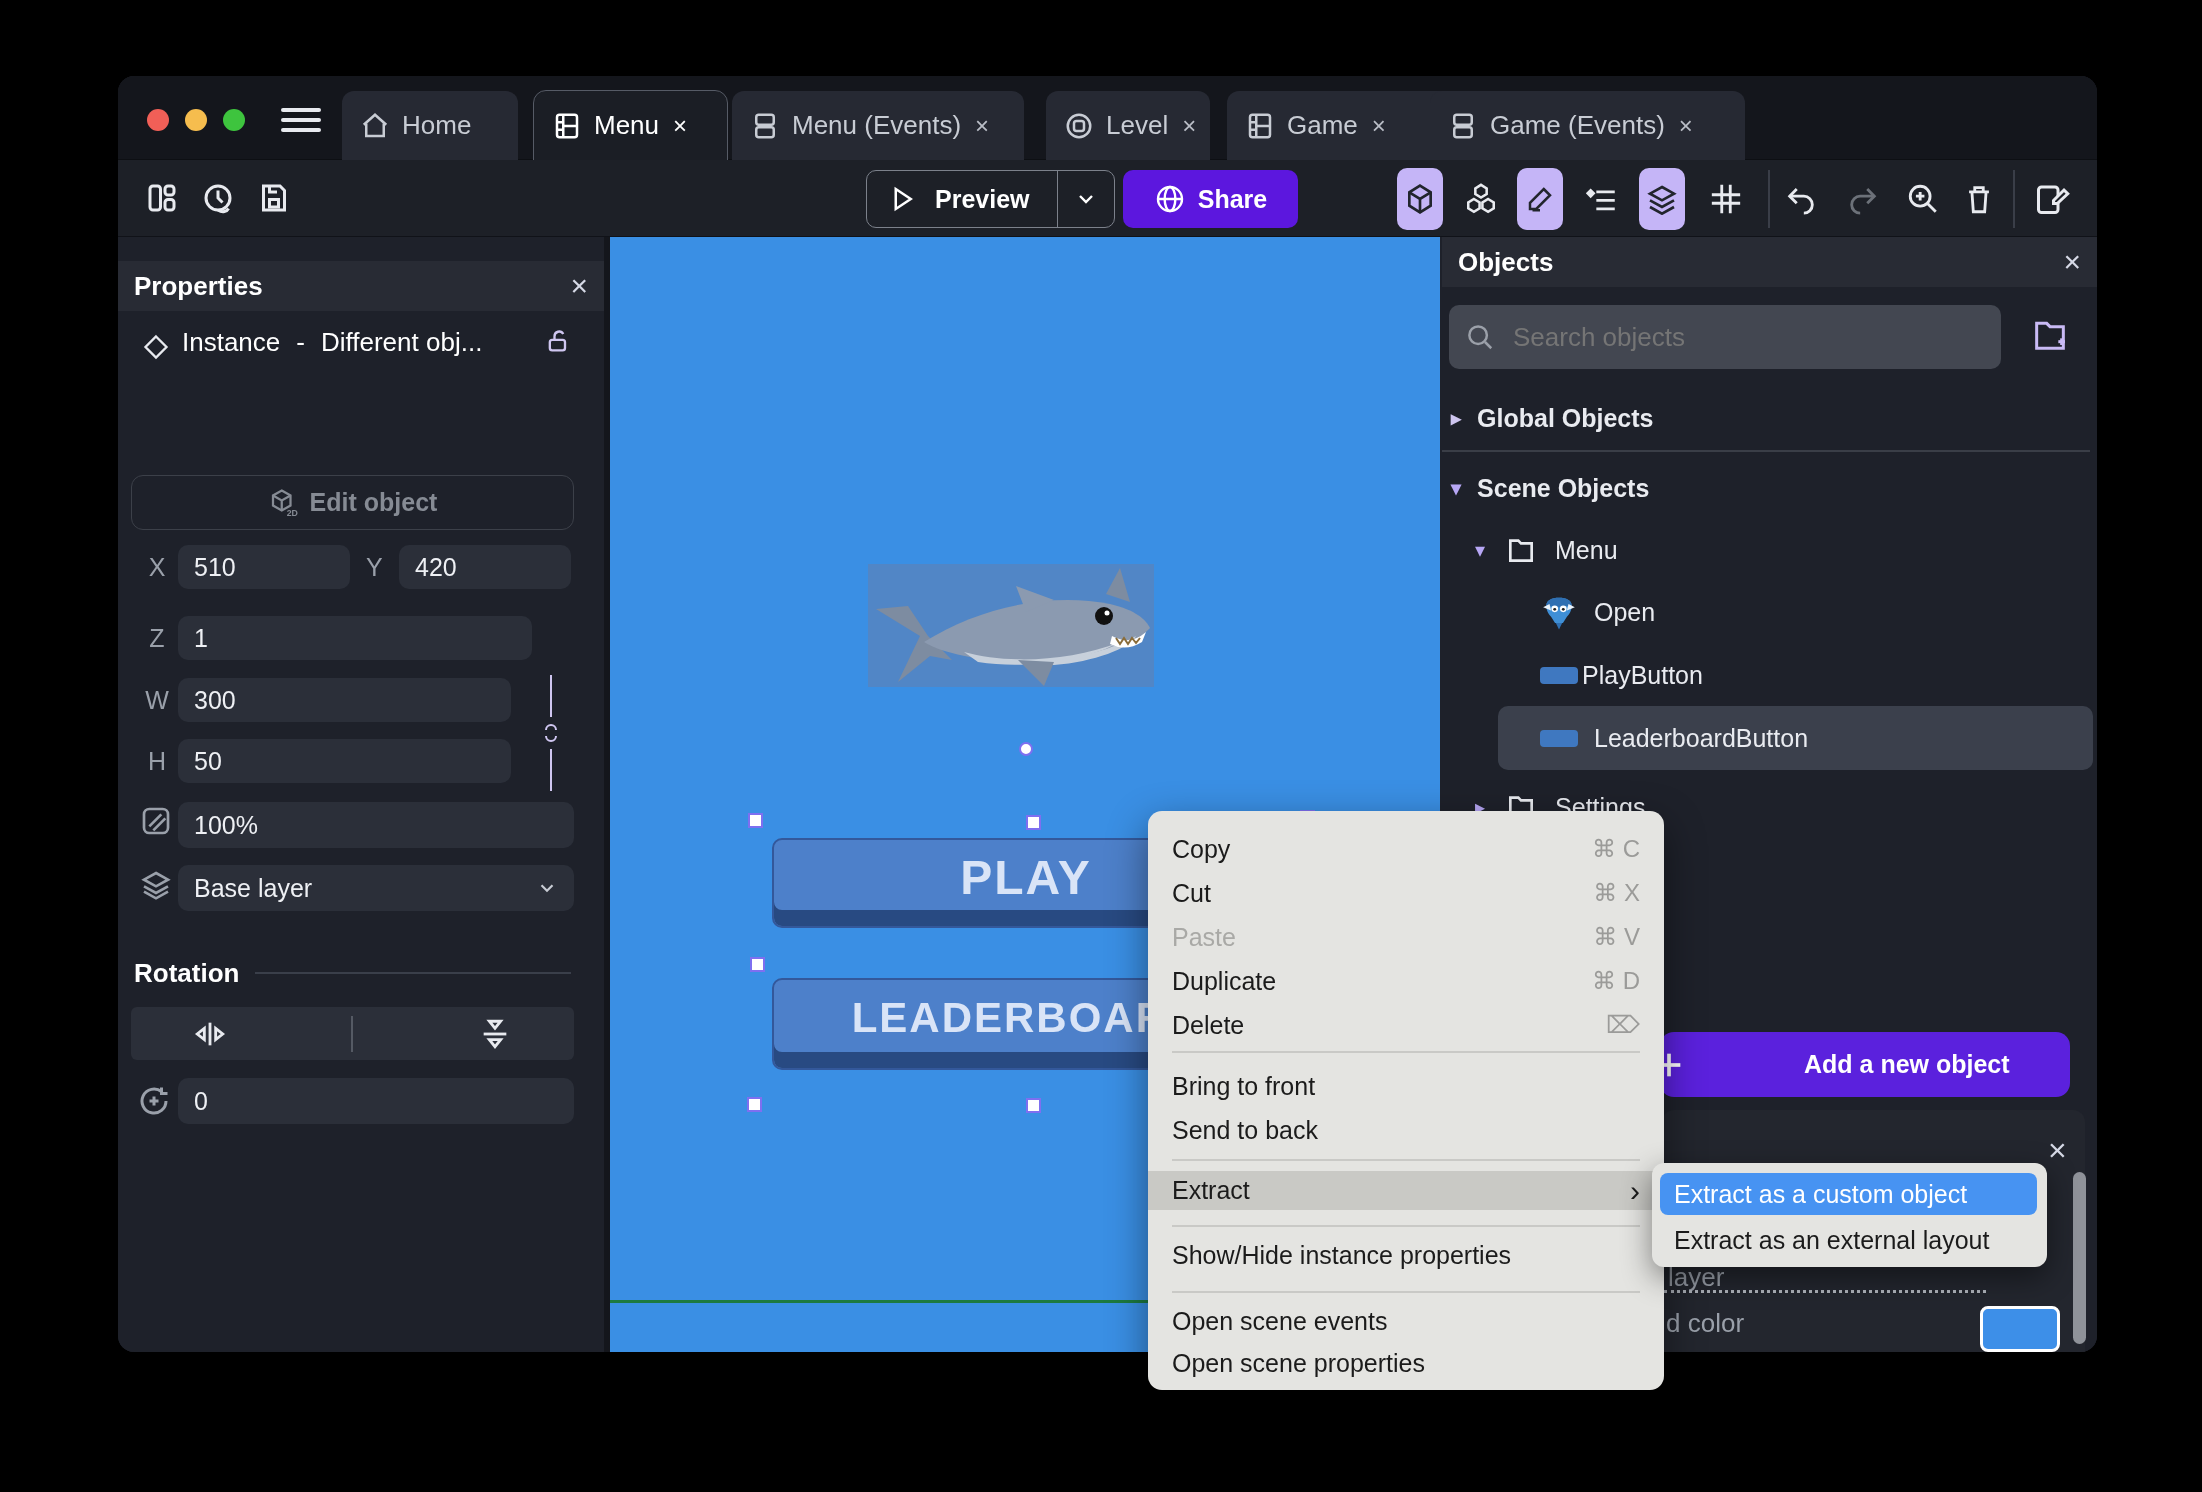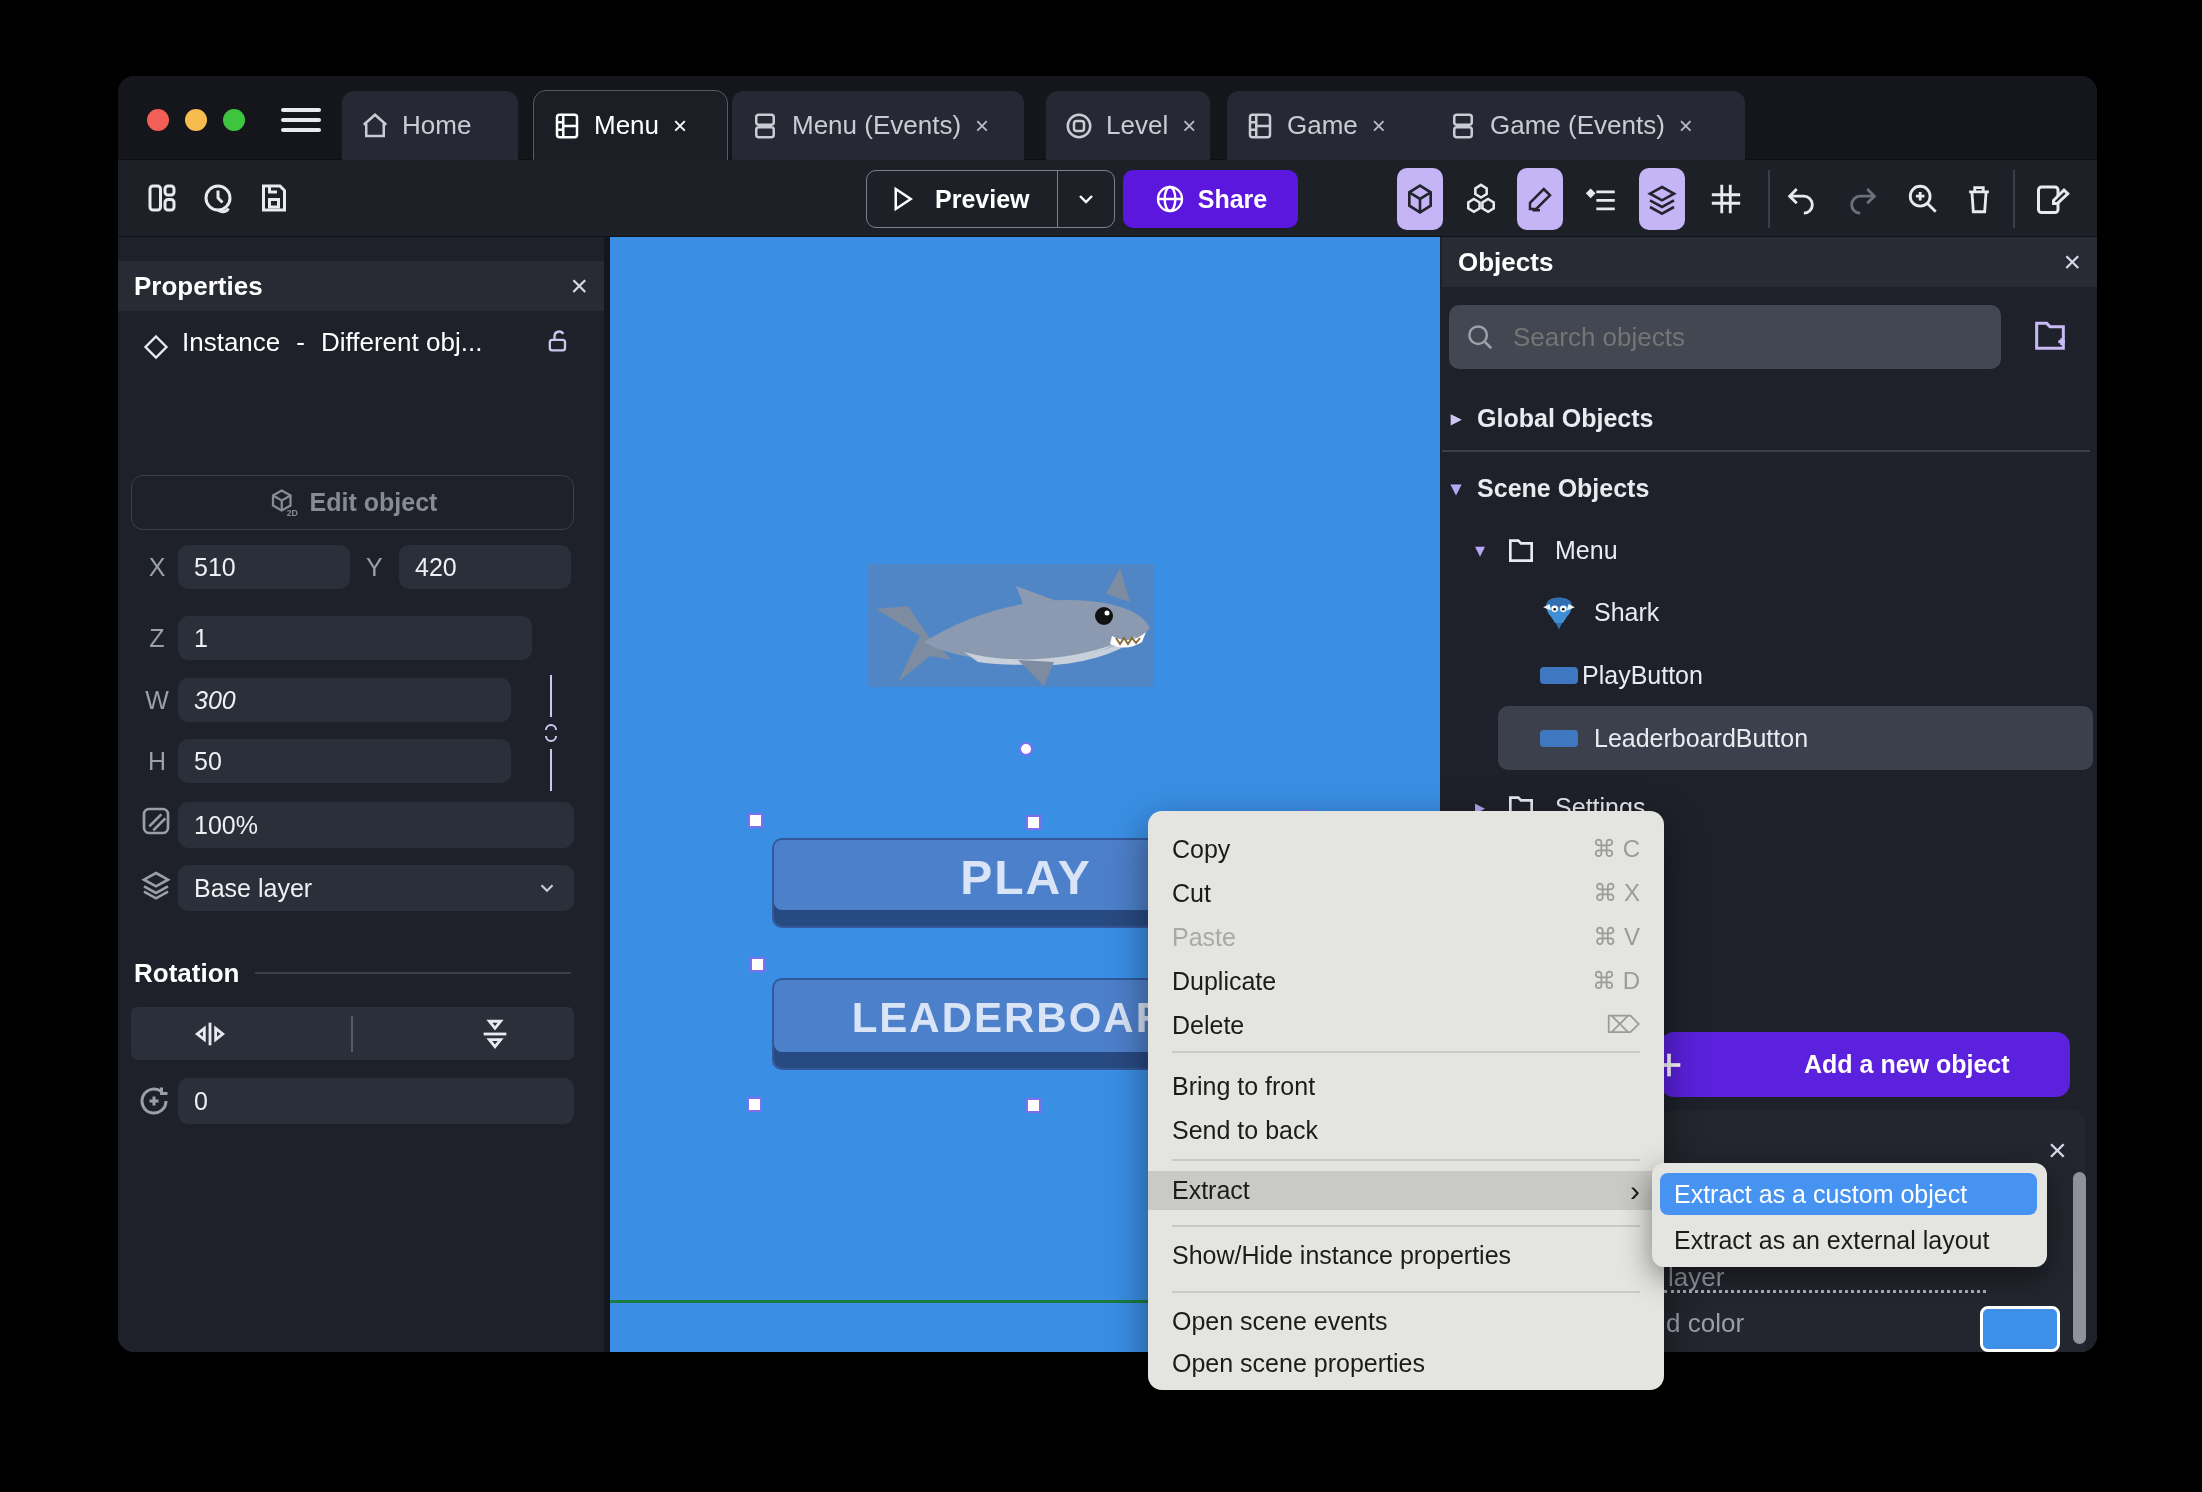--- a/index.html
+++ b/index.html
@@ -303,21 +303,21 @@
 
       <div class="abs flabel rowlbl" style="top:292px">X</div>
       <input class="abs field" style="left: 60px; top: 284px; width: 172px; height: 44px;" value="510">
       <div class="abs flabel" style="left:248px;top:292px">Y</div>
       <input class="abs field" style="left: 281px; top: 284px; width: 172px; height: 44px;" value="420">
 
       <div class="abs flabel rowlbl" style="top:363px">Z</div>
       <input class="abs field" style="left: 60px; top: 355px; width: 354px; height: 44px;" value="1">
 
       <div class="abs flabel rowlbl" style="top:425px">W</div>
-      <input class="abs field" style="left: 60px; top: 417px; width: 333px; height: 44px; font-style: italic;" value="300">
+      <input class="abs field" style="left: 60px; top: 417px; width: 333px; height: 44px;" value="300">
 
       <div class="abs flabel rowlbl" style="top:486px">H</div>
       <input class="abs field" style="left: 60px; top: 478px; width: 333px; height: 44px;" value="50">
 
       <div class="abs" style="left:432px;top:414px;width:2px;height:42px;background:#cfc6f0"></div>
       <div class="abs" style="left:421px;top:460px">
         <svg width="24" height="24" viewBox="0 0 24 24" fill="none" stroke="#cfc6f0" stroke-width="2">
             <path d="M7 9a5 5 0 0 1 10 0"></path>
             <path d="M7 15a5 5 0 0 0 10 0"></path>
           </svg>
@@ -455,21 +455,21 @@
           <path d="M4 8 C4 4.5 7.5 3 12 3s8 1.5 8 5c0 3-1.5 5.5-3 7l-2.5 4h-5L7 15C5.5 13.5 4 11 4 8z" fill="#3f8fd6"></path>
           <path d="M4 8C4 4.5 7.5 3 12 3s8 1.5 8 5l-8 1z" fill="#2f6fb2"></path>
           <path d="M2 9l4-2 1 4z" fill="#eaf2fa"></path>
             <path d="M22 9l-4-2-1 4z" fill="#eaf2fa"></path>
           <circle cx="9.3" cy="10" r="2.1" fill="#fff"></circle>
             <circle cx="14.7" cy="10" r="2.1" fill="#fff"></circle>
           <circle cx="9.3" cy="10.3" r="0.9" fill="#222"></circle>
             <circle cx="14.7" cy="10.3" r="0.9" fill="#222"></circle>
           <path d="M10 19h4l-2 4z" fill="#2f6fb2"></path>
         </svg>
-        <span style="margin-left:16px">Shark</span>
+        <span style="margin-left:16px">Open</span>
       </div>
 
       <div class="abs treerow" style="left:98px;top:414px;width:545px;height:48px">
         <div style="width:38px;height:17px;background:#3f78c0;border-radius:4px"></div>
         <span style="margin-left:4px">PlayButton</span>
       </div>
 
       <div class="abs seln" style="left:56px;top:469px;width:595px;height:64px"></div>
       <div class="abs treerow" style="left:98px;top:477px;width:545px;height:48px">
         <div style="width:38px;height:17px;background:#3f78c0;border-radius:4px"></div>

